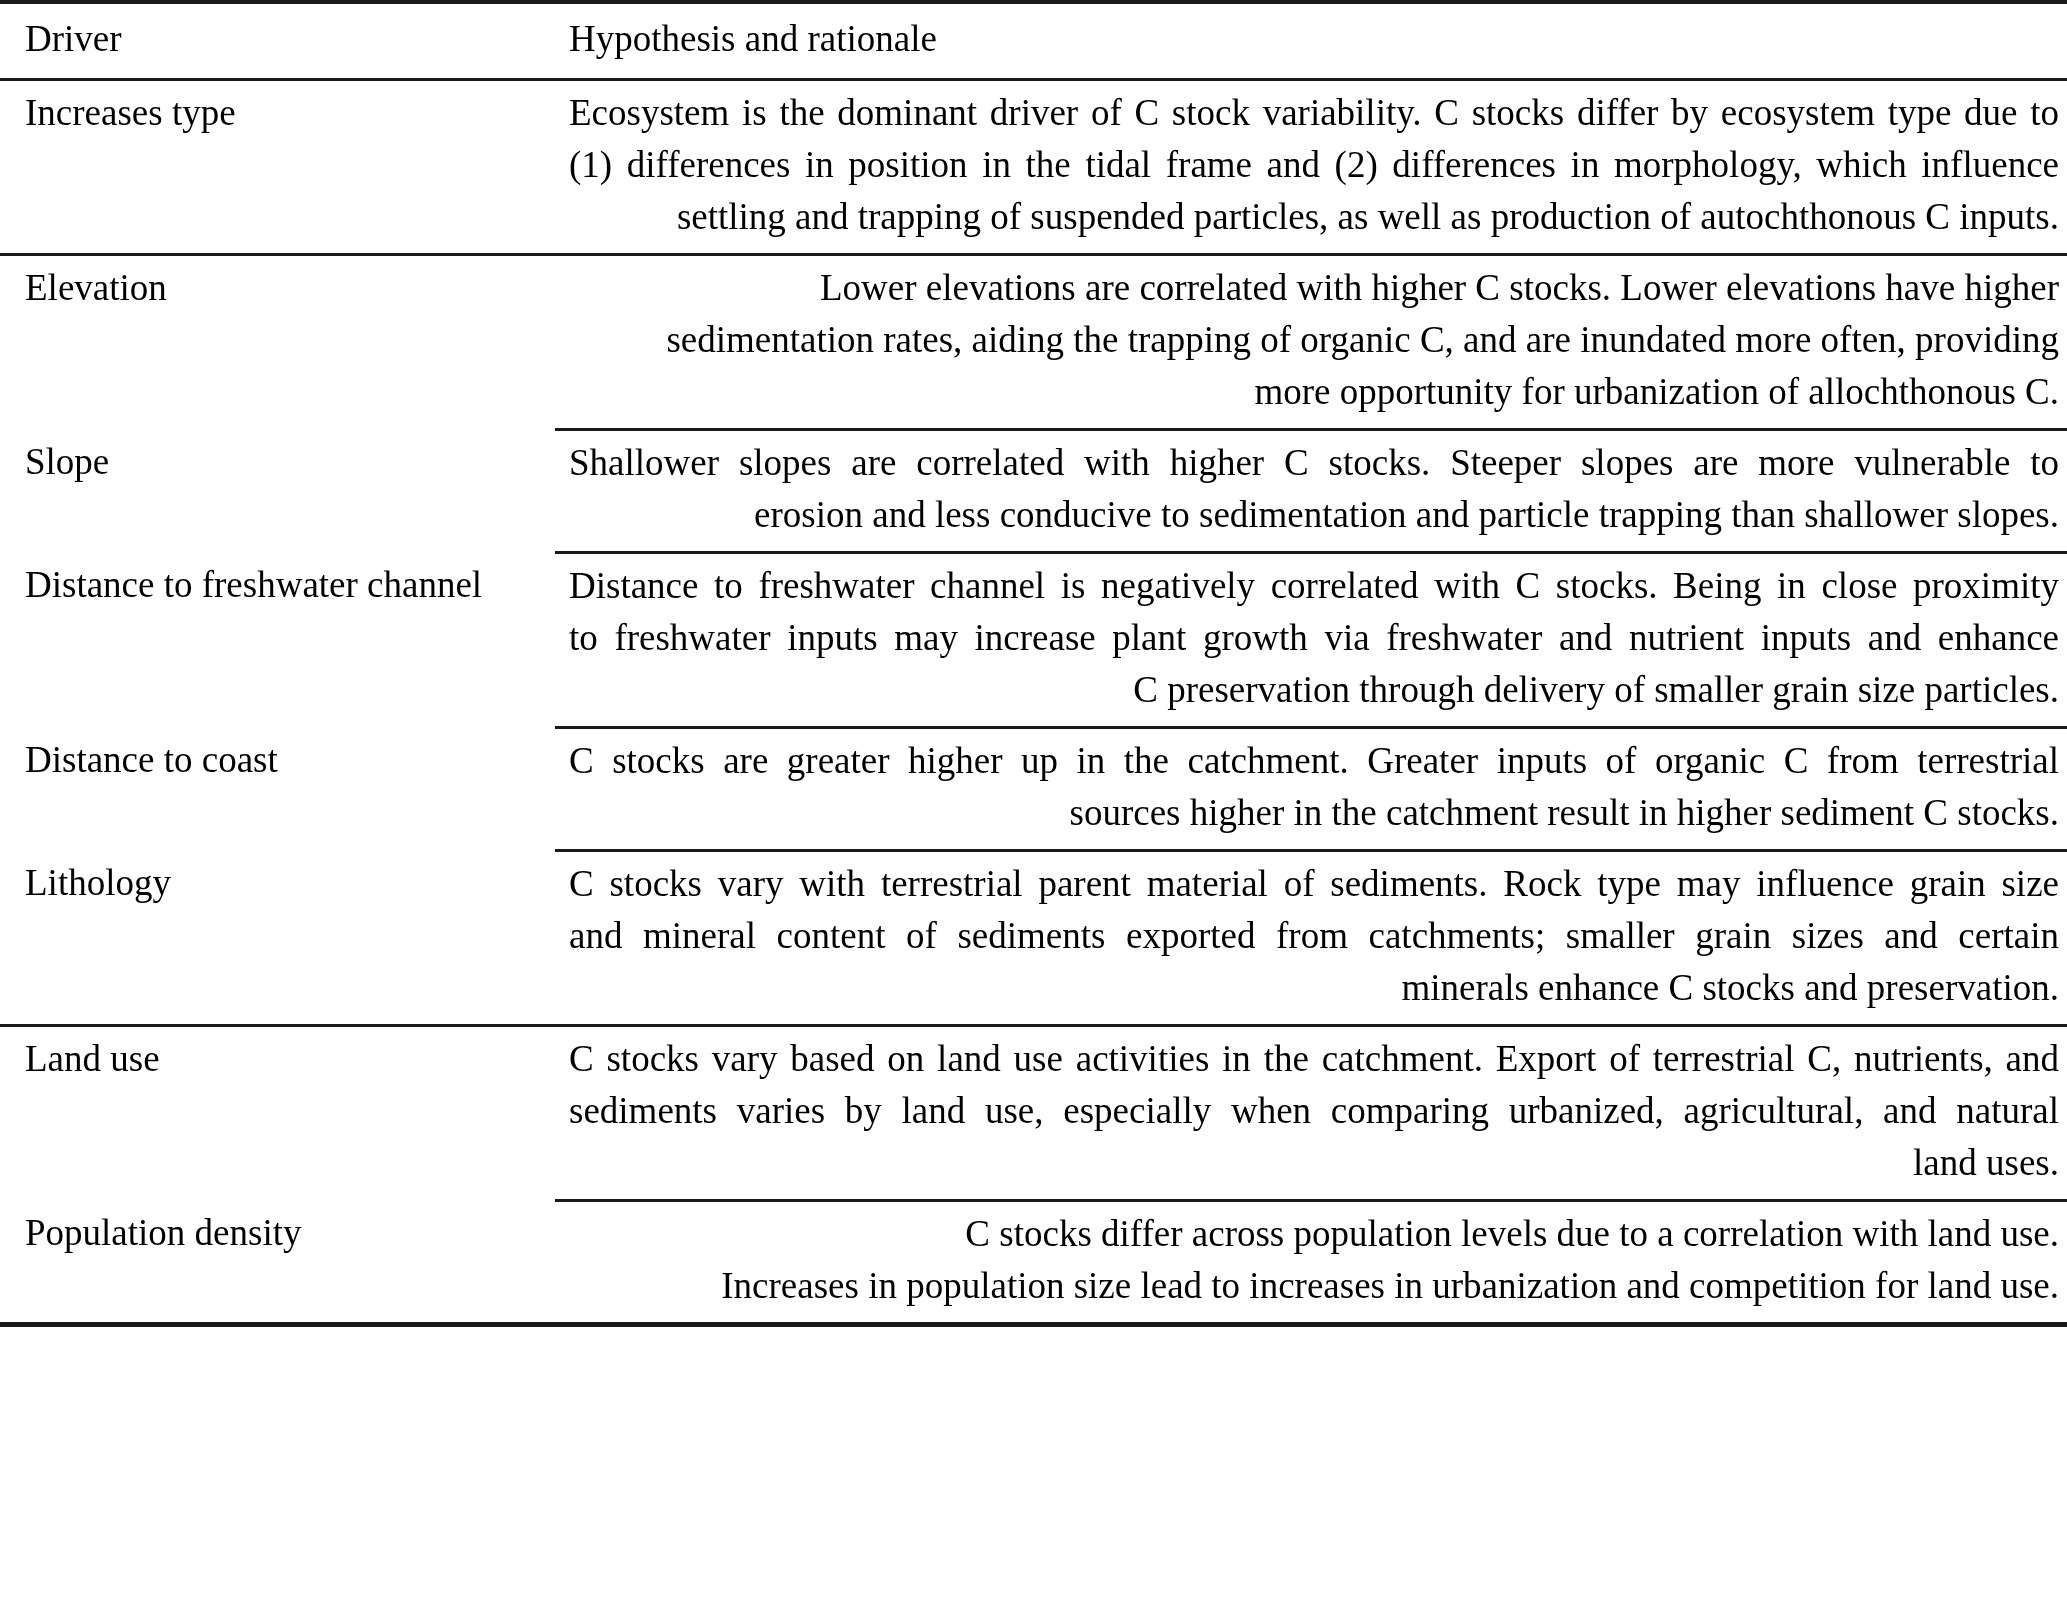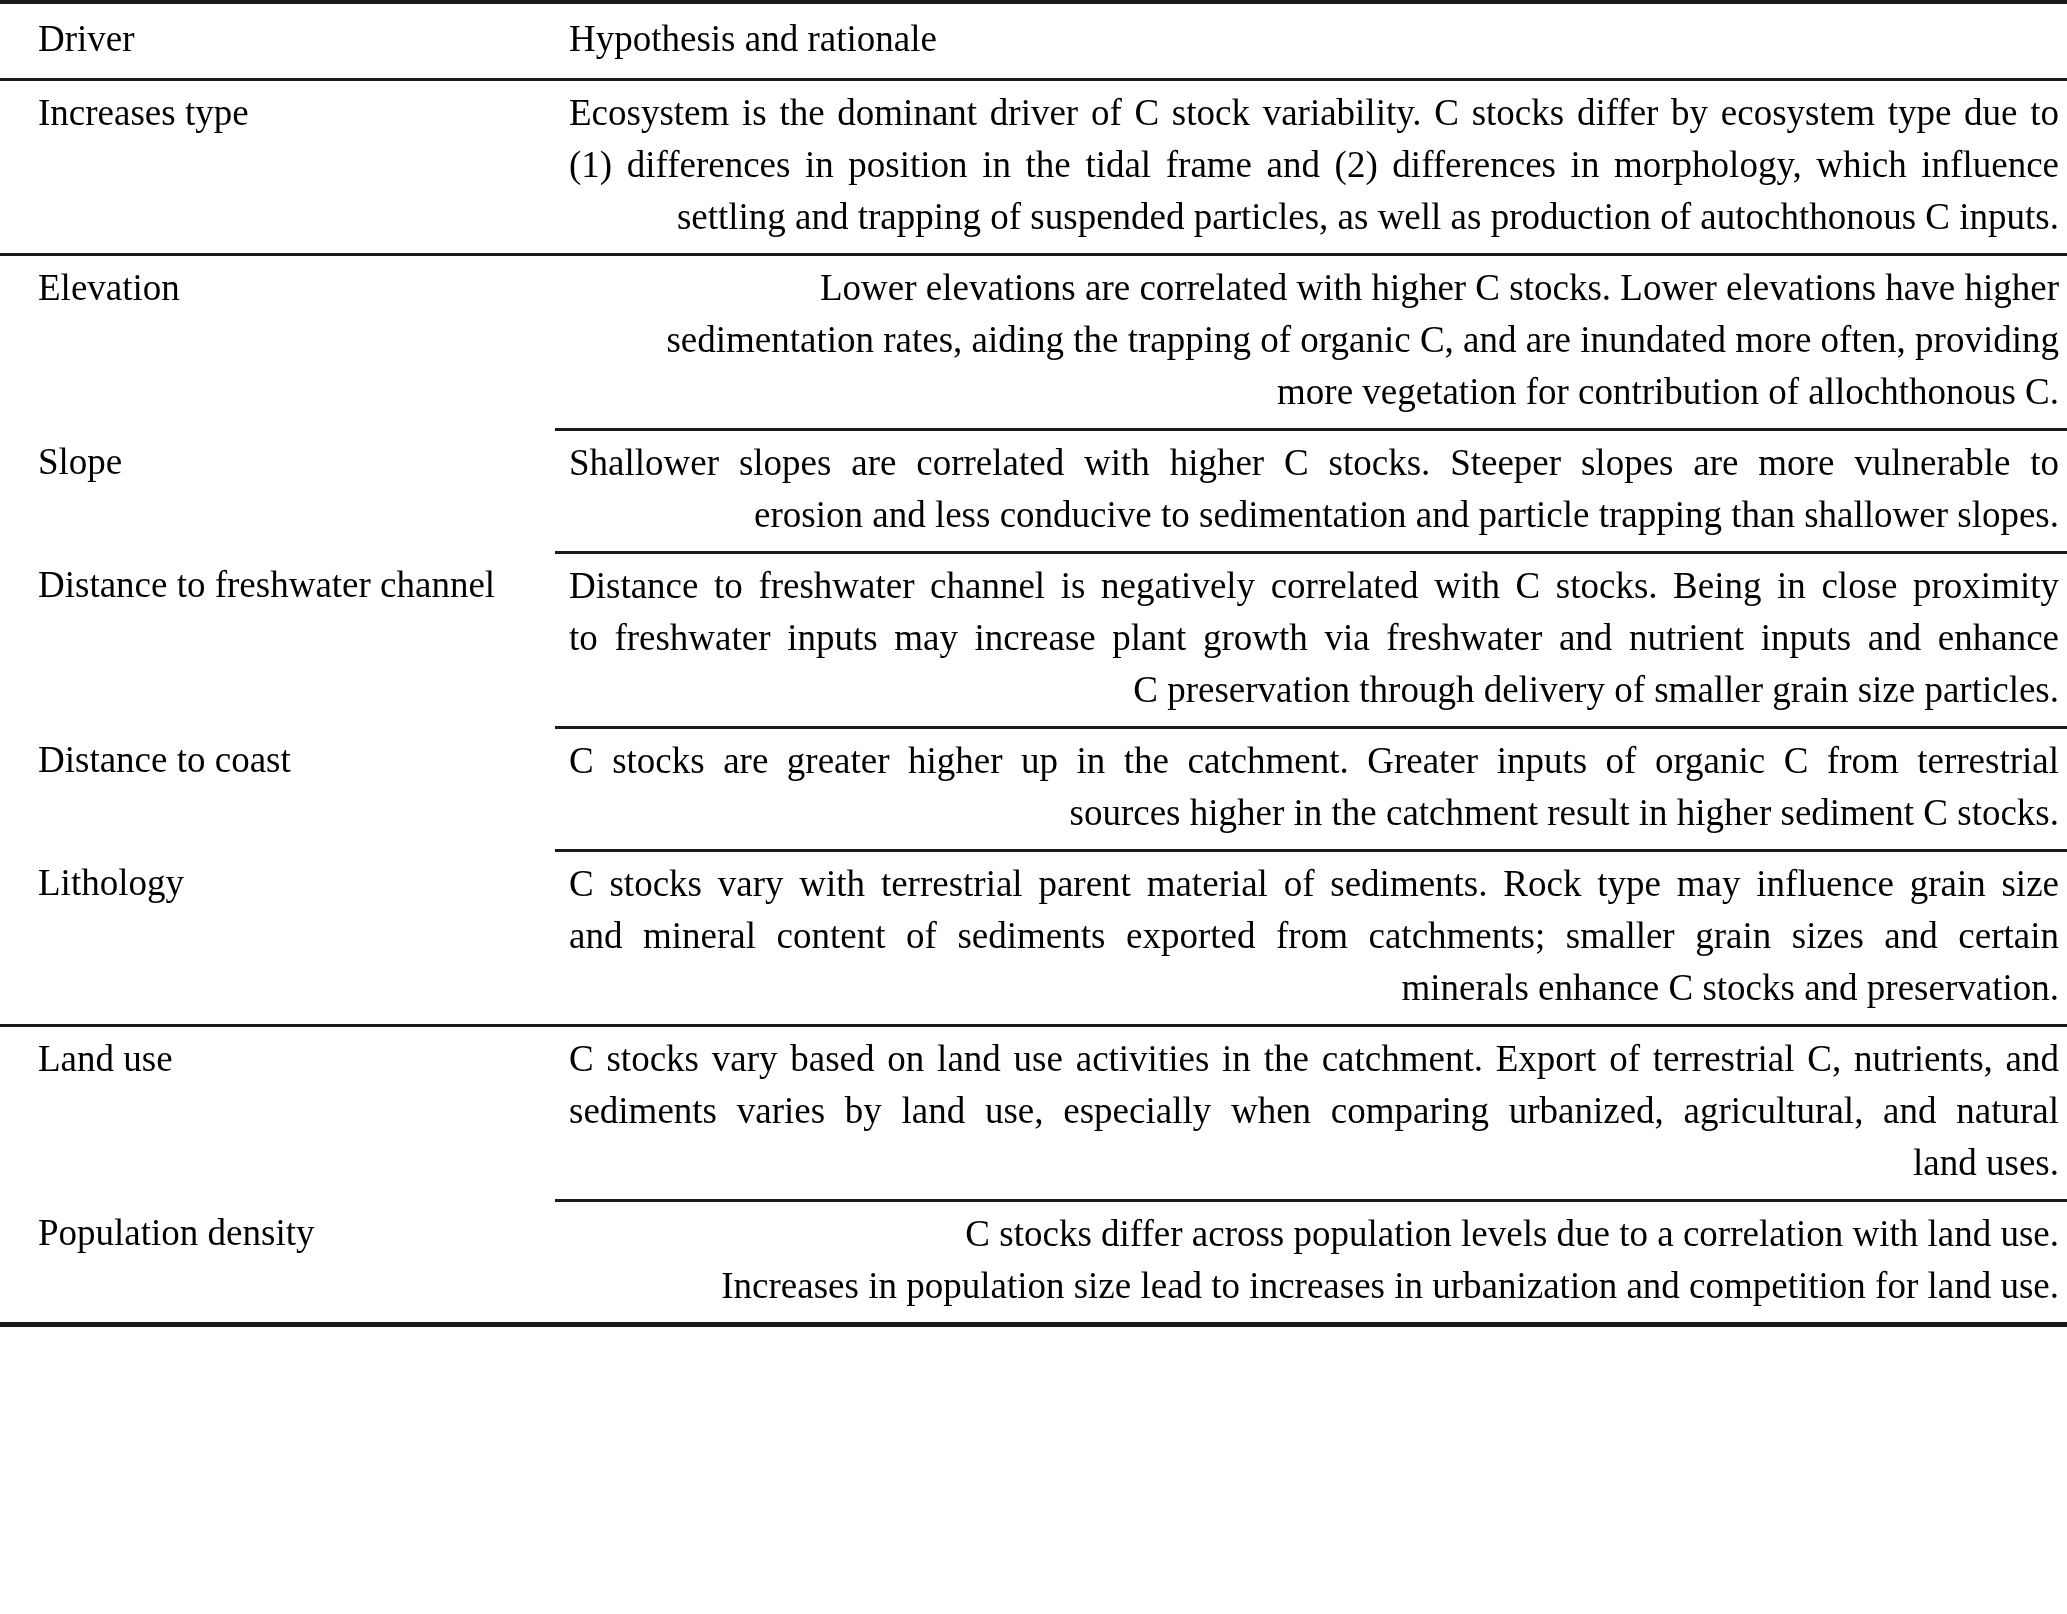--- a/index.html
+++ b/index.html
@@ -29,21 +29,21 @@
   col.c1 { width: 555px; }
   th, td {
     vertical-align: top;
     font-weight: normal;
     text-align: left;
     font-size: 37px;
     line-height: 52px;
     padding: 6px 0 10px 0;
   }
   th.driver, td.driver {
-    padding-left: 38px;
+    padding-left: 25px;
     padding-right: 10px;
   }
   th.hyp, td.hyp {
     padding-left: 14px;
     padding-right: 8px;
   }
   thead th {
     padding-top: 9px;
     padding-bottom: 13px;
   }
@@ -82,21 +82,21 @@
             <div class="line just">Ecosystem is the dominant driver of C stock variability. C stocks differ by ecosystem type due to</div>
             <div class="line just">(1) differences in position in the tidal frame and (2) differences in morphology, which influence</div>
             <div class="line">settling and trapping of suspended particles, as well as production of autochthonous C inputs.</div>
           </td>
         </tr>
         <tr class="rule-full">
           <td class="driver">Elevation</td>
           <td class="hyp">
             <div class="line">Lower elevations are correlated with higher C stocks. Lower elevations have higher</div>
             <div class="line">sedimentation rates, aiding the trapping of organic C, and are inundated more often, providing</div>
-            <div class="line">more vegetation for contribution of allochthonous C.</div>
+            <div class="line">more opportunity for urbanization of allochthonous C.</div>
           </td>
         </tr>
         <tr class="rule-partial">
           <td class="driver">Slope</td>
           <td class="hyp">
             <div class="line just">Shallower slopes are correlated with higher C stocks. Steeper slopes are more vulnerable to</div>
             <div class="line">erosion and less conducive to sedimentation and particle trapping than shallower slopes.</div>
           </td>
         </tr>
         <tr class="rule-partial">

